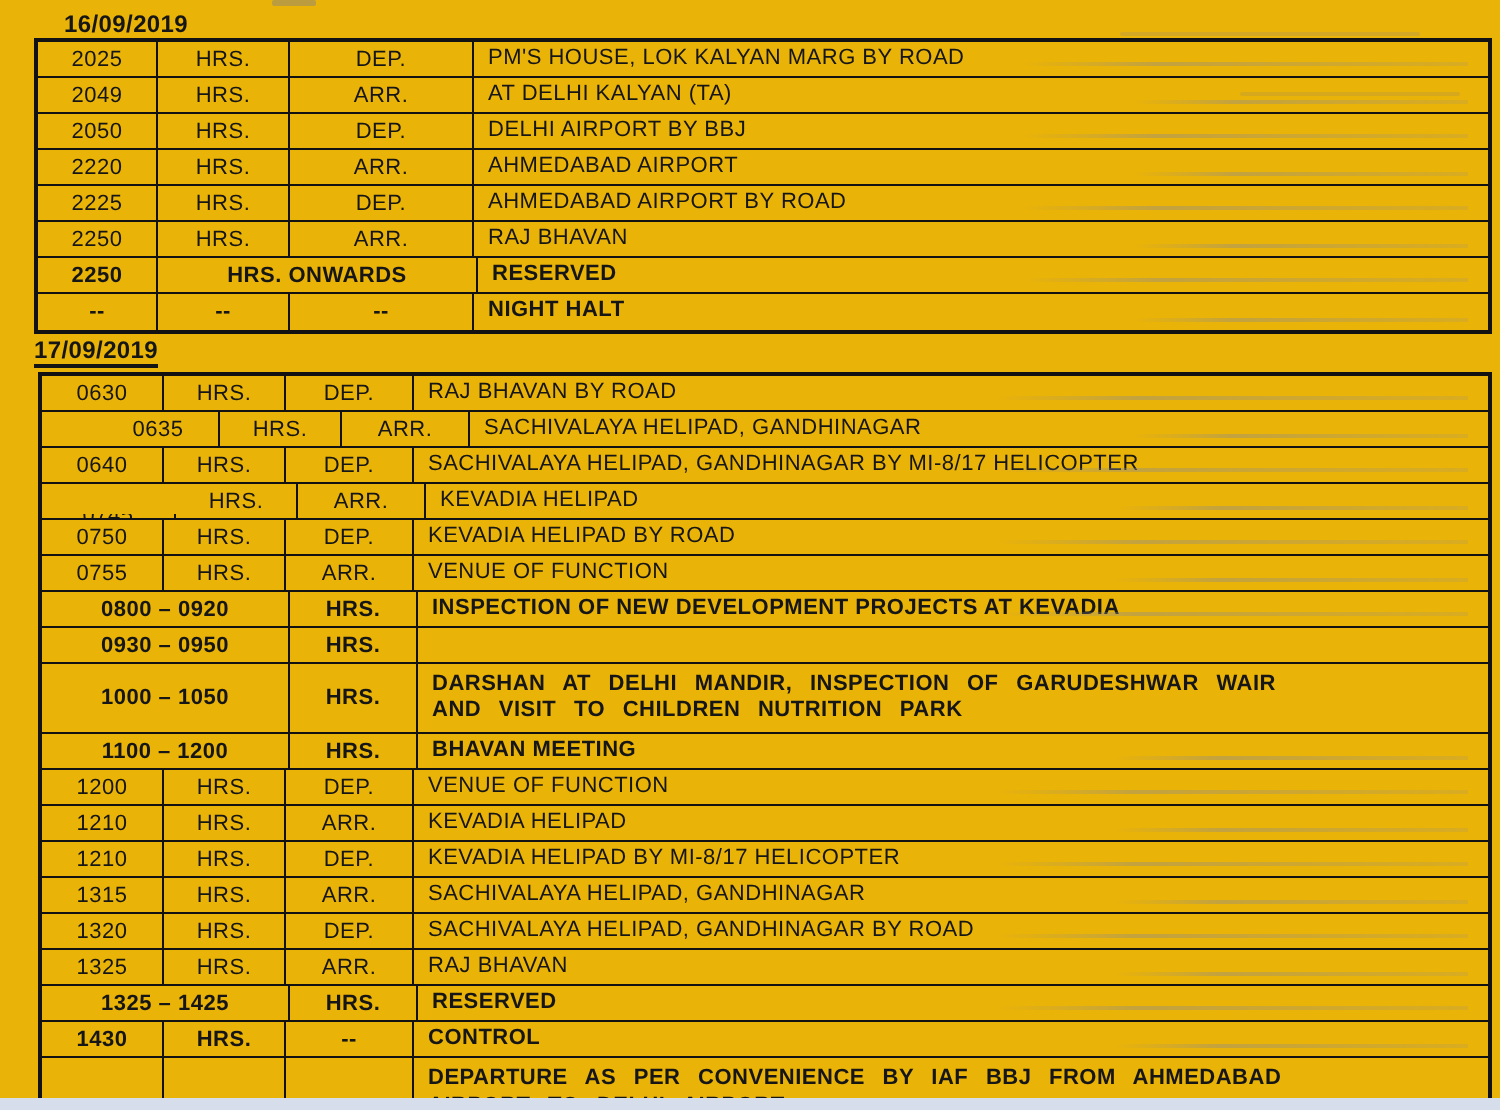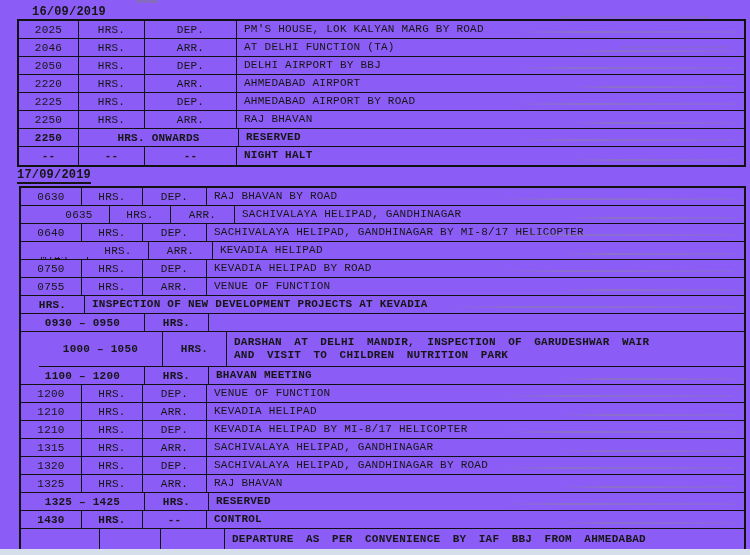--- a/index.html
+++ b/index.html
@@ -1,38 +1,38 @@
 <!DOCTYPE html>
 <html><head>
 <meta charset="utf-8">
 <style>
   html,body { margin:0; padding:0; }
   .page {
     position:relative; width:750px; height:555px;
-    background:#8b5cf6; overflow:hidden;
-    font-family:Liberation Mono, monospace;
+    background:#eab308; overflow:hidden;
+    font-family:Liberation Sans, sans-serif;
     color:#161616;
   }
   
   .smudge { position:absolute; background:rgba(130,130,130,.45); border-radius:1px; }
   .smudge.s1 { left:136px; top:0; width:22px; height:3px; }
   .smudge.s2 { left:560px; top:16px; width:150px; height:2px; opacity:.5; }
   .smudge.s3 { left:620px; top:46px; width:110px; height:2px; opacity:.4; }
 
   .date-header {
     position:absolute; font-size:12px; font-weight:700; letter-spacing:.2px;
     border-bottom:2.2px solid #141414; padding-bottom:1px; line-height:12px;
   }
   .tbl {
     position:absolute; border:2.2px solid #121212; box-sizing:border-box;
     background:transparent;
   }
   .row { display:flex; border-bottom:1.8px solid #121212; box-sizing:border-box; height:18px; }
   .row:last-child { border-bottom:none; }
-  .row.h2 { height:35px;margin-left:18px; }
+  .row.h2 { height:35px; }
   .row.bold { font-weight:700; }
   .cell {
     border-right:1.8px solid #121212; box-sizing:border-box;
     display:flex; align-items:center; justify-content:center;
     font-size:11px; letter-spacing:.25px; overflow:hidden; white-space:nowrap;
   }
   .cell.desc {
     border-right:none; flex:1; justify-content:flex-start;
     padding:0 7px; white-space:pre-line; text-align:justify; line-height:13.5px;
   }
@@ -60,24 +60,24 @@
   <div id="sections">
       <div class="date-header" style="left: 32px; top: 6px;">16/09/2019</div>
       <div class="tbl" style="left: 17px; top: 19px; width: 729px;">
         <div class="row noise">
           <div class="cell" style="width: 60px;">2025</div>
           <div class="cell" style="width: 66px;">HRS.</div>
           <div class="cell" style="width: 92px;">DEP.</div>
           <div class="cell desc">PM'S HOUSE, LOK KALYAN MARG BY ROAD</div>
         </div>
         <div class="row noise">
-          <div class="cell" style="width: 60px;">2046</div>
+          <div class="cell" style="width: 60px;">2049</div>
           <div class="cell" style="width: 66px;">HRS.</div>
           <div class="cell" style="width: 92px;">ARR.</div>
-          <div class="cell desc">AT DELHI FUNCTION (TA)</div>
+          <div class="cell desc">AT DELHI KALYAN (TA)</div>
         </div>
         <div class="row noise">
           <div class="cell" style="width: 60px;">2050</div>
           <div class="cell" style="width: 66px;">HRS.</div>
           <div class="cell" style="width: 92px;">DEP.</div>
           <div class="cell desc">DELHI AIRPORT BY BBJ</div>
         </div>
         <div class="row noise">
           <div class="cell" style="width: 60px;">2220</div>
           <div class="cell" style="width: 66px;">HRS.</div>
@@ -140,20 +140,21 @@
           <div class="cell" style="width: 64px;">DEP.</div>
           <div class="cell desc">KEVADIA HELIPAD BY ROAD</div>
         </div>
         <div class="row noise">
           <div class="cell" style="width: 61px;">0755</div>
           <div class="cell" style="width: 61px;">HRS.</div>
           <div class="cell" style="width: 64px;">ARR.</div>
           <div class="cell desc">VENUE OF FUNCTION</div>
         </div>
         <div class="row bold noise">
+          <div class="cell" style="width: 124px;">0800 – 0920</div>
           <div class="cell" style="width: 64px;">HRS.</div>
           <div class="cell desc">INSPECTION OF NEW DEVELOPMENT PROJECTS AT KEVADIA</div>
         </div>
         <div class="row bold noise">
           <div class="cell" style="width: 124px;">0930 – 0950</div>
           <div class="cell" style="width: 64px;">HRS.</div>
         </div>
         <div class="row bold h2">
           <div class="cell" style="width: 124px;">1000 – 1050</div>
           <div class="cell" style="width: 64px;">HRS.</div>

